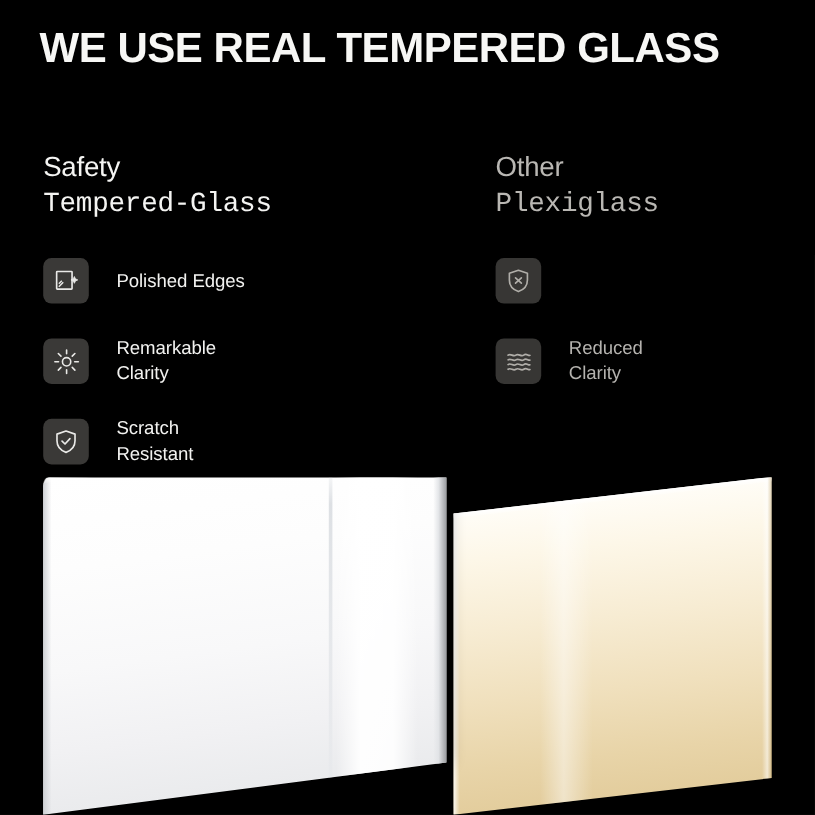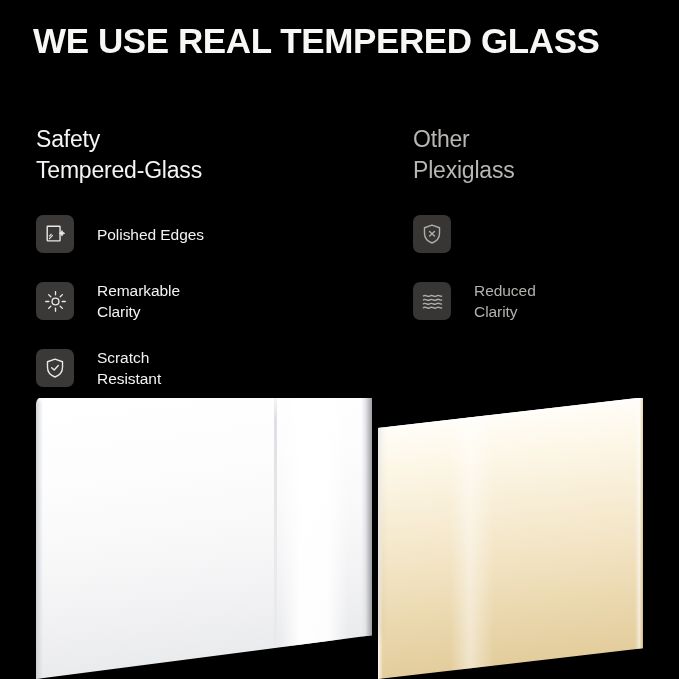--- a/index.html
+++ b/index.html
@@ -47,21 +47,21 @@
 
   .col-head {
     font-size: 23px;
     line-height: 31px;
     font-weight: 500;
     letter-spacing: -0.2px;
     margin: 0 0 26px 0;
   }
   .col-left .col-head  { color: #f4f4f2; }
   .col-right .col-head { color: #b9b7b3; }
-  .col-head .l2 { display: block; }
+  .col-head .l2 { display: block; font-family: Liberation Mono, monospace; }
 
   
   .feature {
     display: flex;
     align-items: center;
     gap: 23px;
     height: 44px;
     margin-bottom: 23px;
   }
   .badge {

